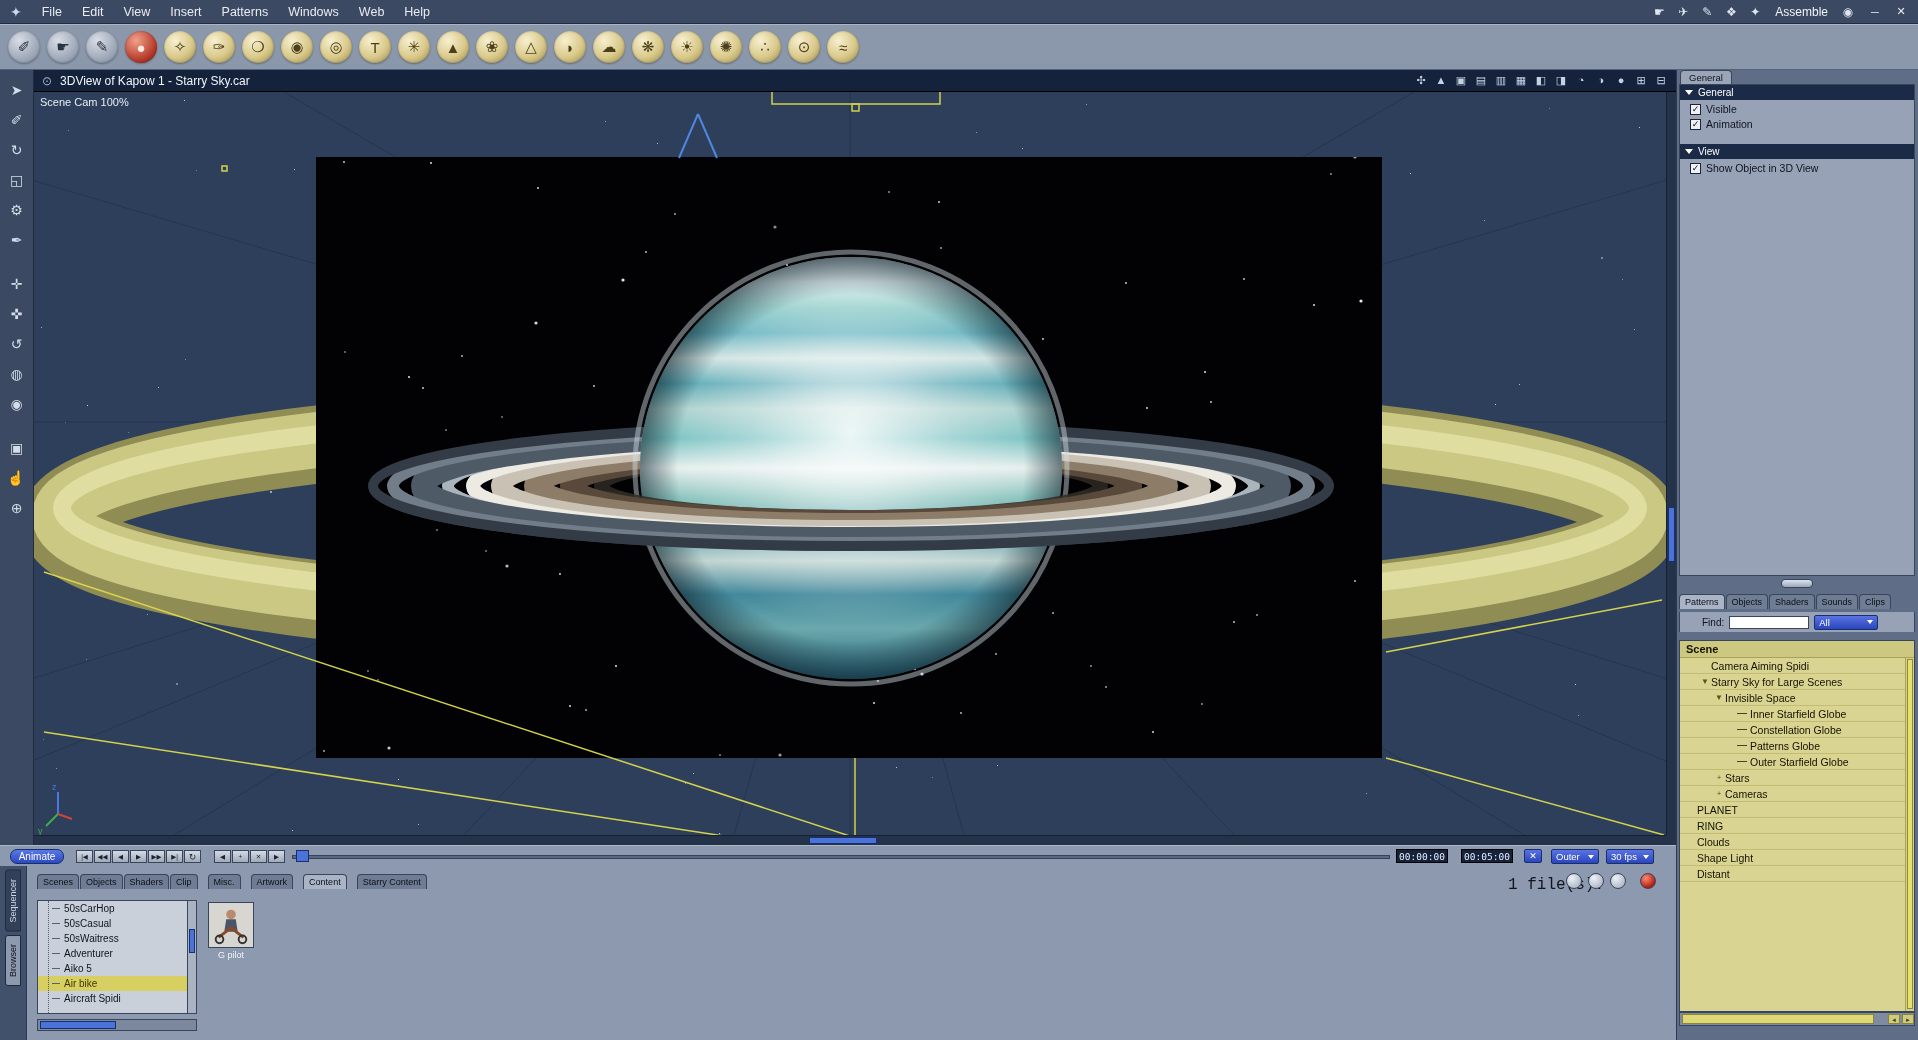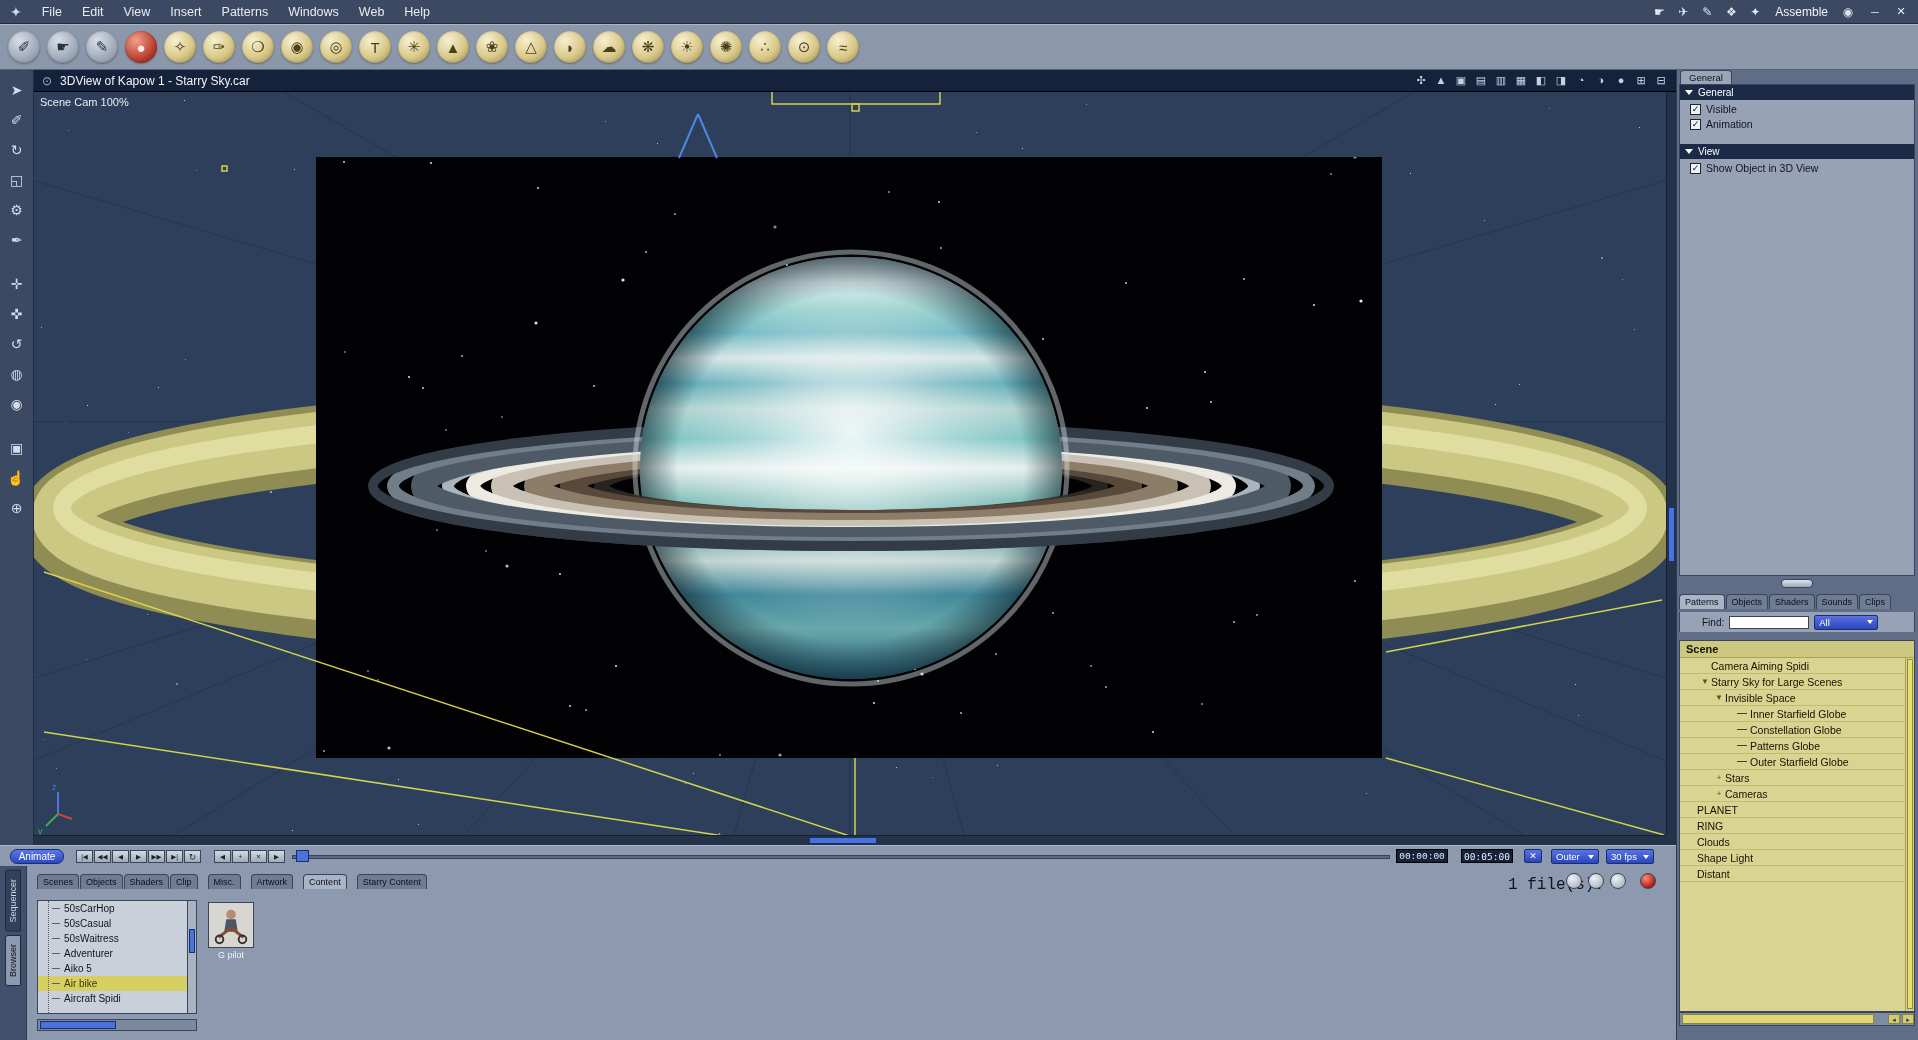--- a/index.html
+++ b/index.html
@@ -110,21 +110,21 @@
   .transport{position:absolute;left:76px;top:4px;display:flex;gap:1px;}
   .keygroup{position:absolute;left:214px;top:4px;display:flex;gap:1px;}
   .loopbtn{position:absolute;left:184px;top:4px;}
   .sbtn{width:17px;height:13px;background:linear-gradient(#d4dae2,#9fabbb);border:1px solid #39455a;
     font-size:6.5px;color:#1a2334;display:flex;align-items:center;justify-content:center;}
   .loopbtn .sbtn{font-size:9px;}
   .scrub-track{position:absolute;left:292px;top:9px;width:1098px;height:4px;background:#5a6880;border:1px solid #36425a;}
   .scrub-thumb{position:absolute;left:296px;top:4px;width:13px;height:12px;background:#4a72d8;border:1px solid #16306e;}
   .timefield{position:absolute;top:3px;width:52px;height:14px;background:#16223c;border:1px solid #000;
     color:#e8eef8;font-family:"DejaVu Sans Mono",monospace;font-size:9.5px;display:flex;align-items:center;justify-content:center;}
-  .tf1{left:1396px;font-family:Liberation Mono, monospace;} .tf2{left:1461px;}
+  .tf1{left:1396px;} .tf2{left:1461px;}
   .xbtn{position:absolute;left:1524px;top:3px;width:18px;height:14px;background:linear-gradient(#5a72e2,#2b46bd);
     border:1px solid #16306e;border-radius:2px;color:#fff;font-size:9px;display:flex;align-items:center;justify-content:center;}
   .dd-time{position:absolute;left:1551px;top:3px;width:48px;}
   .dd-fps{position:absolute;left:1606px;top:3px;width:48px;}
 
   
   .browser{position:absolute;left:0;top:866px;width:1676px;height:174px;background:#8d99ae;}
   .side-strip{position:absolute;left:0;top:0;bottom:0;width:27px;background:#41506b;
     display:flex;flex-direction:column;gap:3px;padding-top:4px;align-items:center;border-right:1px solid #2c3850;}
   .side-tab{writing-mode:vertical-rl;transform:rotate(180deg);background:#32405a;color:#cfd8e6;

